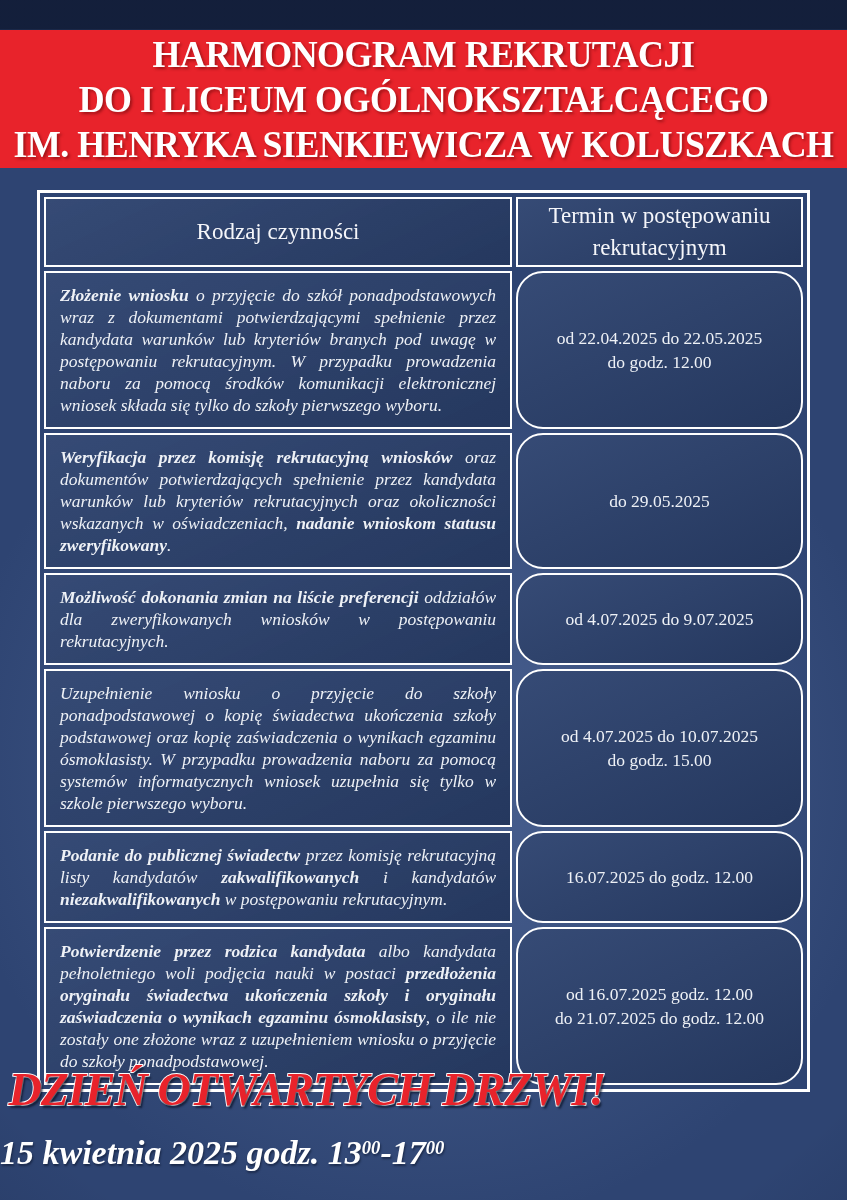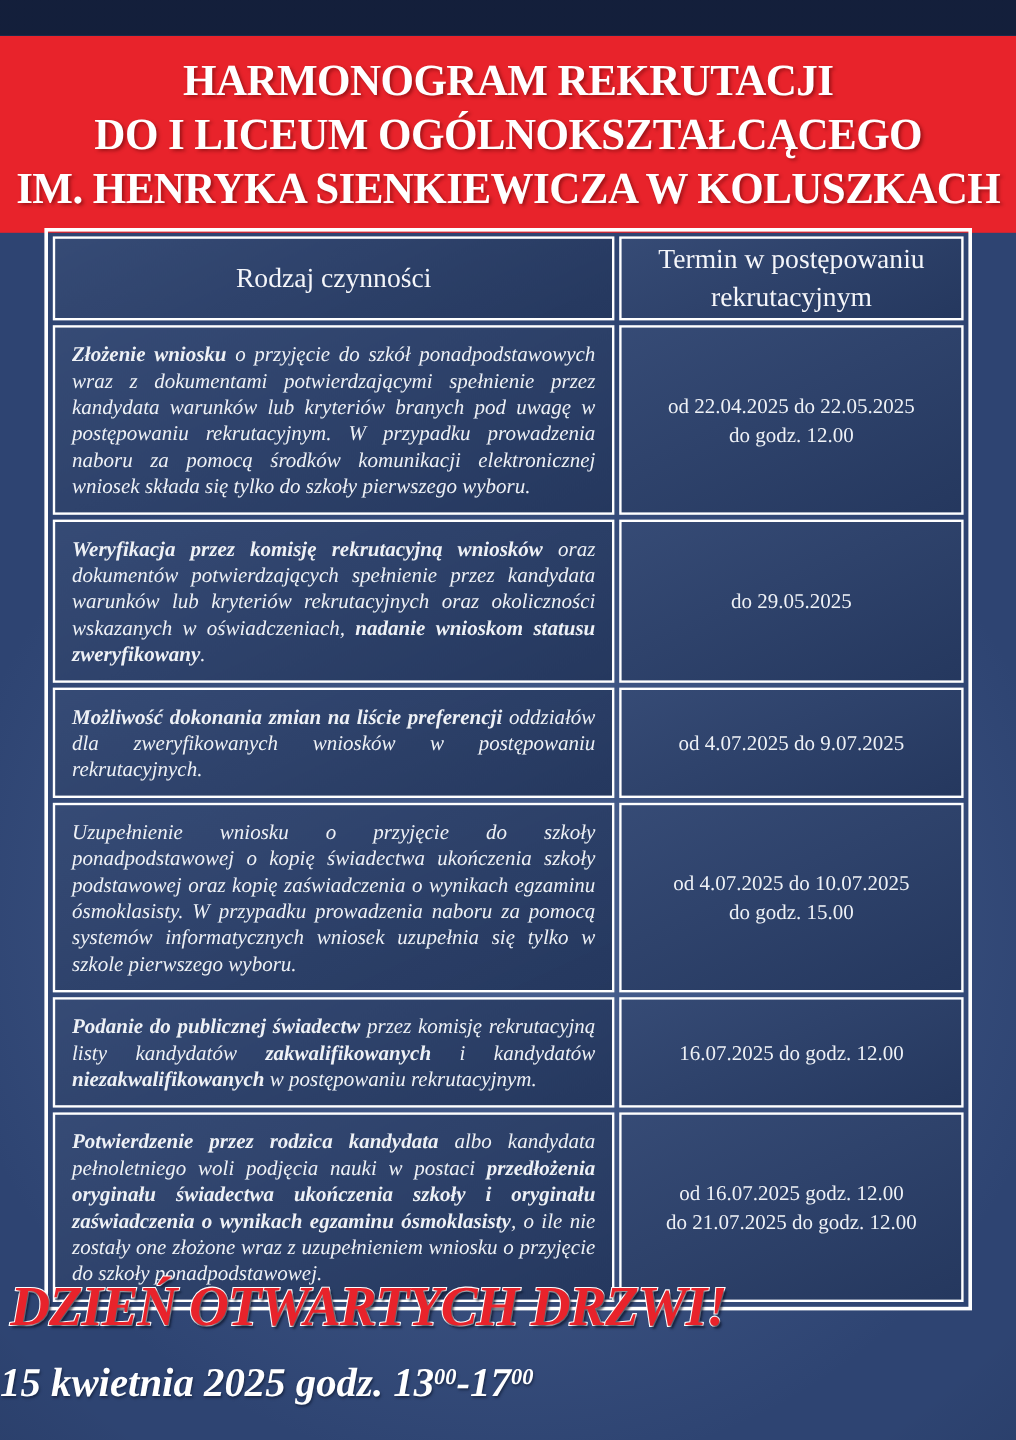--- a/index.html
+++ b/index.html
@@ -9,21 +9,21 @@
     overflow:hidden;
     font-family:"Liberation Serif","DejaVu Serif",serif;
     background:
       linear-gradient(180deg, rgba(18,29,56,.95) 0px, rgba(18,29,56,.95) 29px, rgba(18,29,56,0) 31px),
       radial-gradient(90% 62% at 50% 64%, rgba(110,135,185,.45) 0%, rgba(110,135,185,0) 62%),
       radial-gradient(145% 120% at 50% 45%, rgba(0,0,0,0) 52%, rgba(6,14,34,.62) 100%),
       #2e4472;
   }
   
   .banner{
-    position:absolute;top:30px;left:0;right:0;height:164px;
+    position:absolute;top:30px;left:0;right:0;height:138px;
     background:#e8232b;
     display:flex;flex-direction:column;justify-content:center;
     text-align:center;
   }
   .title-line{
     color:#fff;font-weight:bold;font-size:37px;line-height:45px;
     letter-spacing:-.5px;
     text-shadow:2px 2px 3px rgba(70,0,0,.45);
     transform:scaleX(.97);
   }
@@ -49,21 +49,21 @@
   th.col-term{width:38%;}
   td.activity{
     font-size:17.5px;line-height:22px;
     padding:11px 14px;
     text-align:justify;
     font-style:italic;
   }
   td.activity .b{font-weight:bold;}
   td.term{
     font-size:17.5px;line-height:24px;
-    text-align:center;padding:8px 10px;
+    text-align:center;padding:8px 10px;border-radius:27px;
   }
   tbody tr:nth-child(1) td{height:118px;}
   tbody tr:nth-child(2) td{height:78px;}
   tbody tr:nth-child(3) td{height:42px;}
   tbody tr:nth-child(4) td{height:104px;}
   tbody tr:nth-child(5) td{height:62px;}
   tbody tr:nth-child(6) td{height:64px;}
   tbody tr:nth-child(7) td{height:100px;}
   tbody tr:nth-child(8) td{height:64px;}
   

